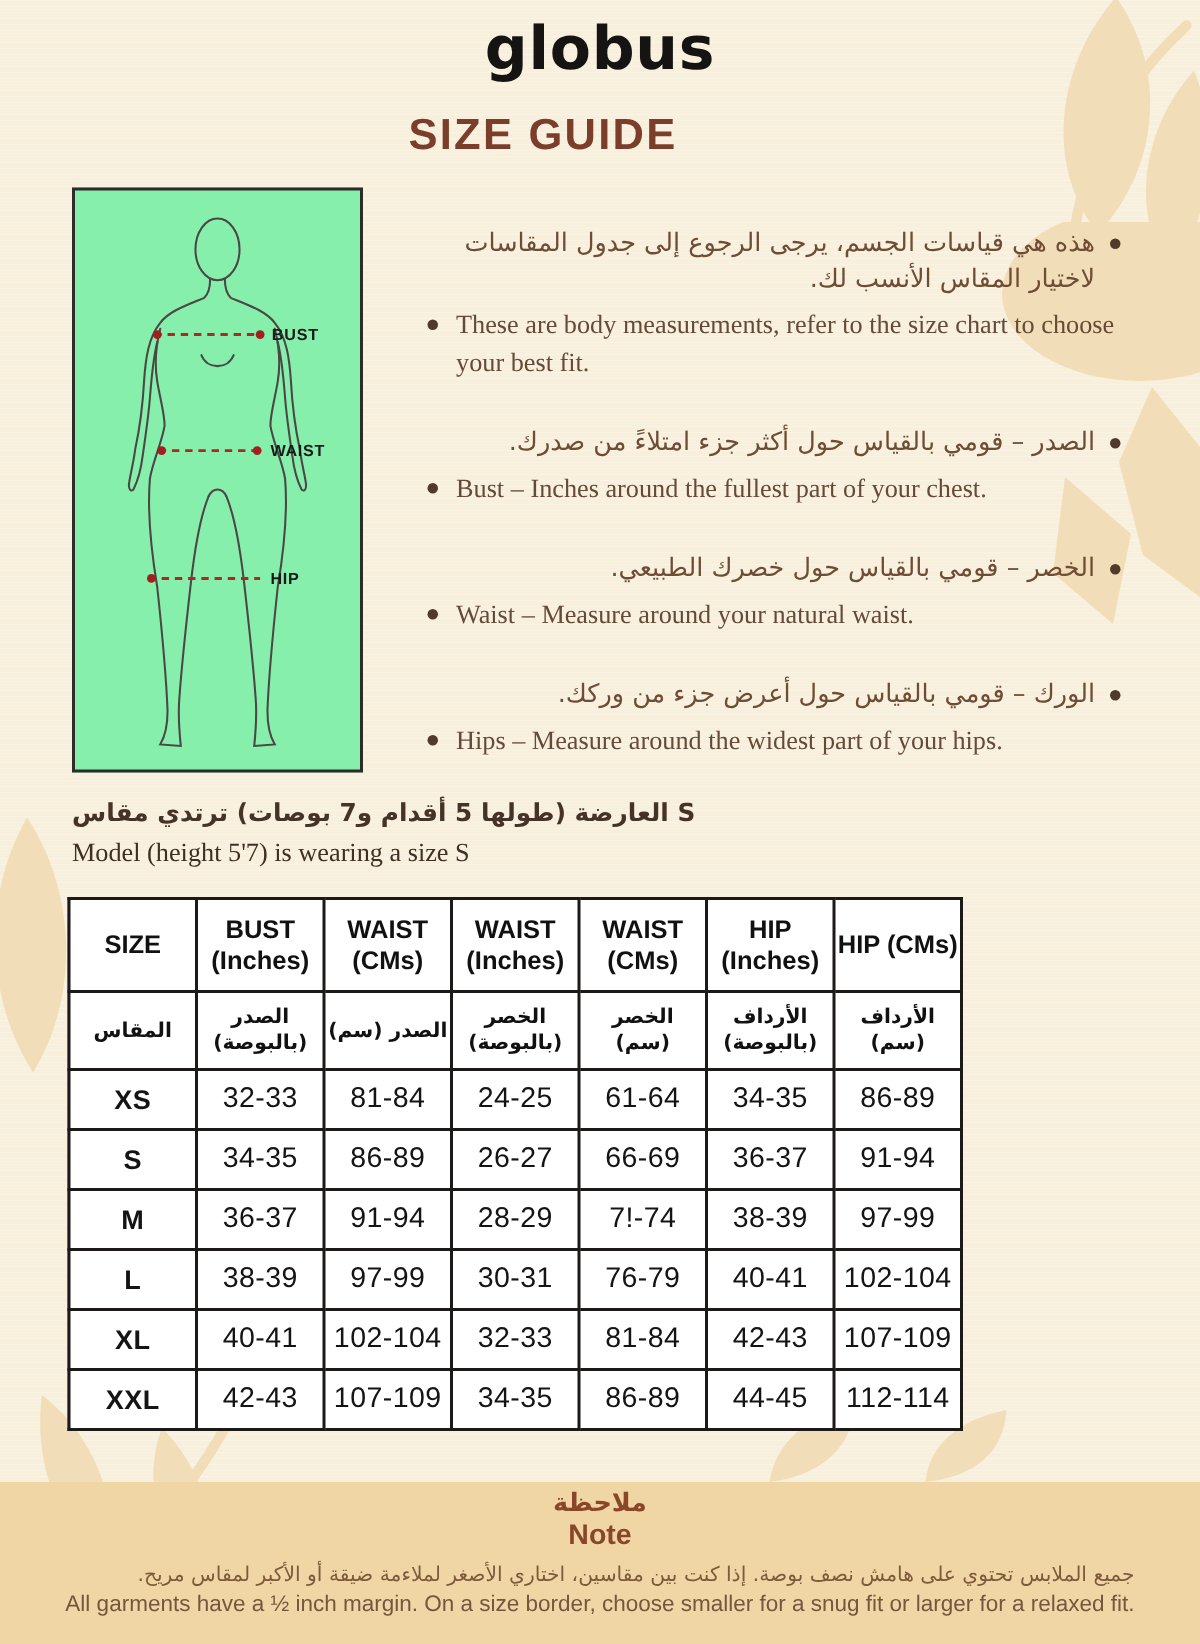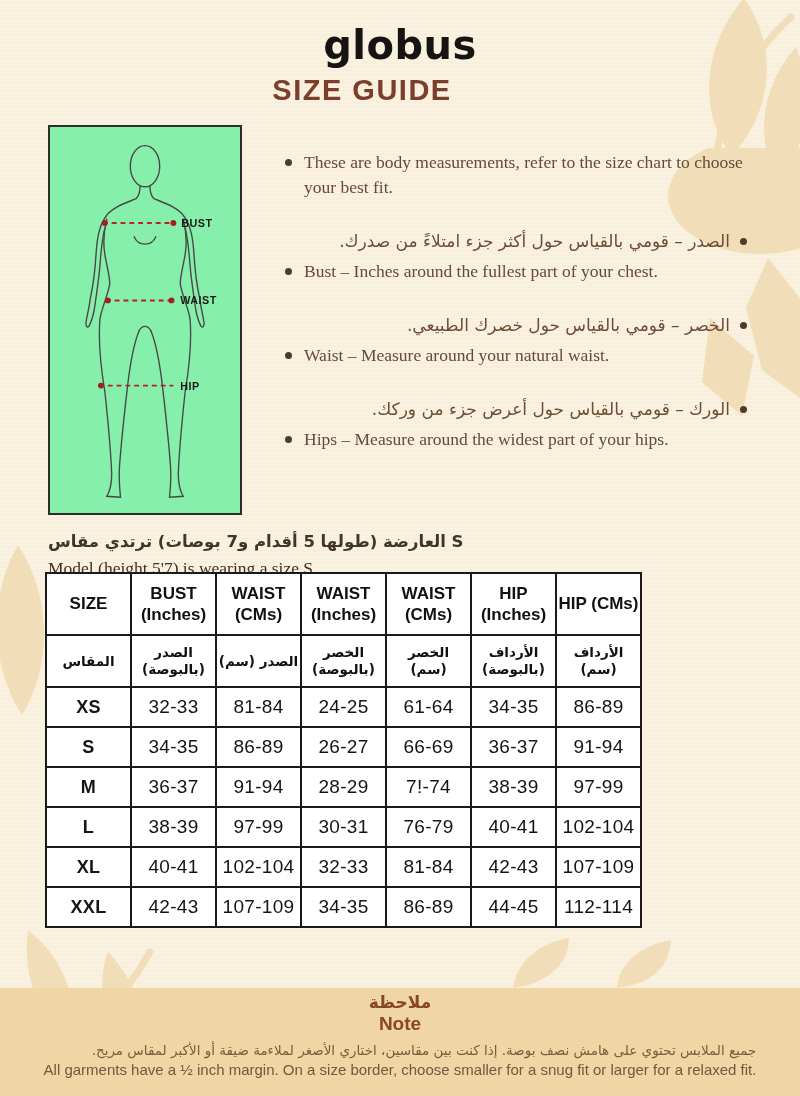--- a/index.html
+++ b/index.html
@@ -9,21 +9,21 @@
     background:#f8f0dc;
     background-image:repeating-linear-gradient(180deg, rgba(255,255,255,.25) 0 1px, rgba(0,0,0,0) 1px 4px);
     font-family:"Liberation Sans", sans-serif;
     color:#2b2118;
   }
   .decor { position:absolute; z-index:1; }
   .decor svg { display:block; }
   .band { position:absolute; left:0; top:988px; width:800px; height:108px; background:#f0d6a5; z-index:2; }
   .content { position:absolute; inset:0; z-index:3; }
 
-  .logo { position:absolute; top:22px; left:0; width:800px; text-align:center;
+  .logo { position:absolute; top:10px; left:0; width:800px; text-align:center;
           font-family:"DejaVu Sans", sans-serif; font-size:40px; font-weight:600;
           letter-spacing:.5px; color:#161412; }
   .guide-title { position:absolute; top:74px; left:0; width:724px; text-align:center;
           font-size:29px; font-weight:bold; letter-spacing:1.5px; color:#7b3e2a; }
 
   .figure-box { position:absolute; left:48px; top:125px; width:194px; height:390px;
           background:#86efac; border:2px solid #2e2b28; }
   .figure-box svg { width:100%; height:100%; }
   .fig-outline { fill:none; stroke:#4a4744; stroke-width:1.4; stroke-linecap:round; }
   .measure { stroke:#b32424; stroke-width:2; stroke-dasharray:5 4; }
@@ -38,21 +38,21 @@
   .b-item.ar .b-dot { margin-left:10px; }
   .b-item.en .b-dot { margin-right:12px; }
   .b-text { flex:1 1 auto; line-height:1.42; }
   .b-item.ar .b-text { font-family:"DejaVu Sans", sans-serif; font-size:17px; color:#6f4c34; text-align:right; }
   .b-item.en .b-text { font-family:"Liberation Serif", serif; font-size:17.5px; color:#654a38; }
 
   .model-note { position:absolute; left:48px; top:530px; width:470px; line-height:1.5; }
   .model-note .ar { font-family:"DejaVu Sans", sans-serif; font-size:16.5px; color:#453327;font-weight:bold; }
   .model-note .en { font-family:"Liberation Serif", serif; font-size:17.5px; color:#3f2f24; }
 
-  table.size-table { position:absolute; left:45px; top:572px; width:597px;
+  table.size-table { position:absolute; left:45px; top:598px; width:597px;
           border-collapse:collapse; table-layout:fixed; background:#8b5cf6; }
   .size-table th, .size-table td { border:2px solid #1c1a18; text-align:center; vertical-align:middle;
           padding:2px 1px; background:#ffffff; }
   .size-table thead tr.en th { height:62px; font-size:17px; font-weight:bold; line-height:1.25; color:#111; }
   .size-table thead tr.ar th { height:52px; font-family:"DejaVu Sans", sans-serif;
           font-size:13.5px; font-weight:bold; line-height:1.25; color:#111; }
   .size-table tbody td { height:40px; font-size:19px; color:#141414; letter-spacing:.3px; }
   .size-table tbody td.size-cell { font-size:18px; font-weight:bold; }
 
   .note-box { position:absolute; left:0; top:992px; width:800px; text-align:center; z-index:3; }
@@ -129,20 +129,24 @@
       <g>
         <path class="measure" d="M50,262 L126,262"></path>
         <circle class="mdot" cx="52" cy="262" r="3"></circle>
         <text class="mlabel" x="133" y="266">HIP</text>
       </g>
     </svg>
   </div>
 
   <div class="bullets">
     <div class="b-group">
+      <div class="b-item ar">
+        <span class="b-text" dir="rtl">هذه هي قياسات الجسم، يرجى الرجوع إلى جدول المقاسات لاختيار المقاس الأنسب لك.</span>
+        <span class="b-dot"></span>
+      </div>
       <div class="b-item en">
         <span class="b-dot"></span>
         <span class="b-text">These are body measurements, refer to the size chart to choose your best fit.</span>
       </div>
     </div>
     <div class="b-group">
       <div class="b-item ar">
         <span class="b-text" dir="rtl">الصدر – قومي بالقياس حول أكثر جزء امتلاءً من صدرك.</span>
         <span class="b-dot"></span>
       </div>

